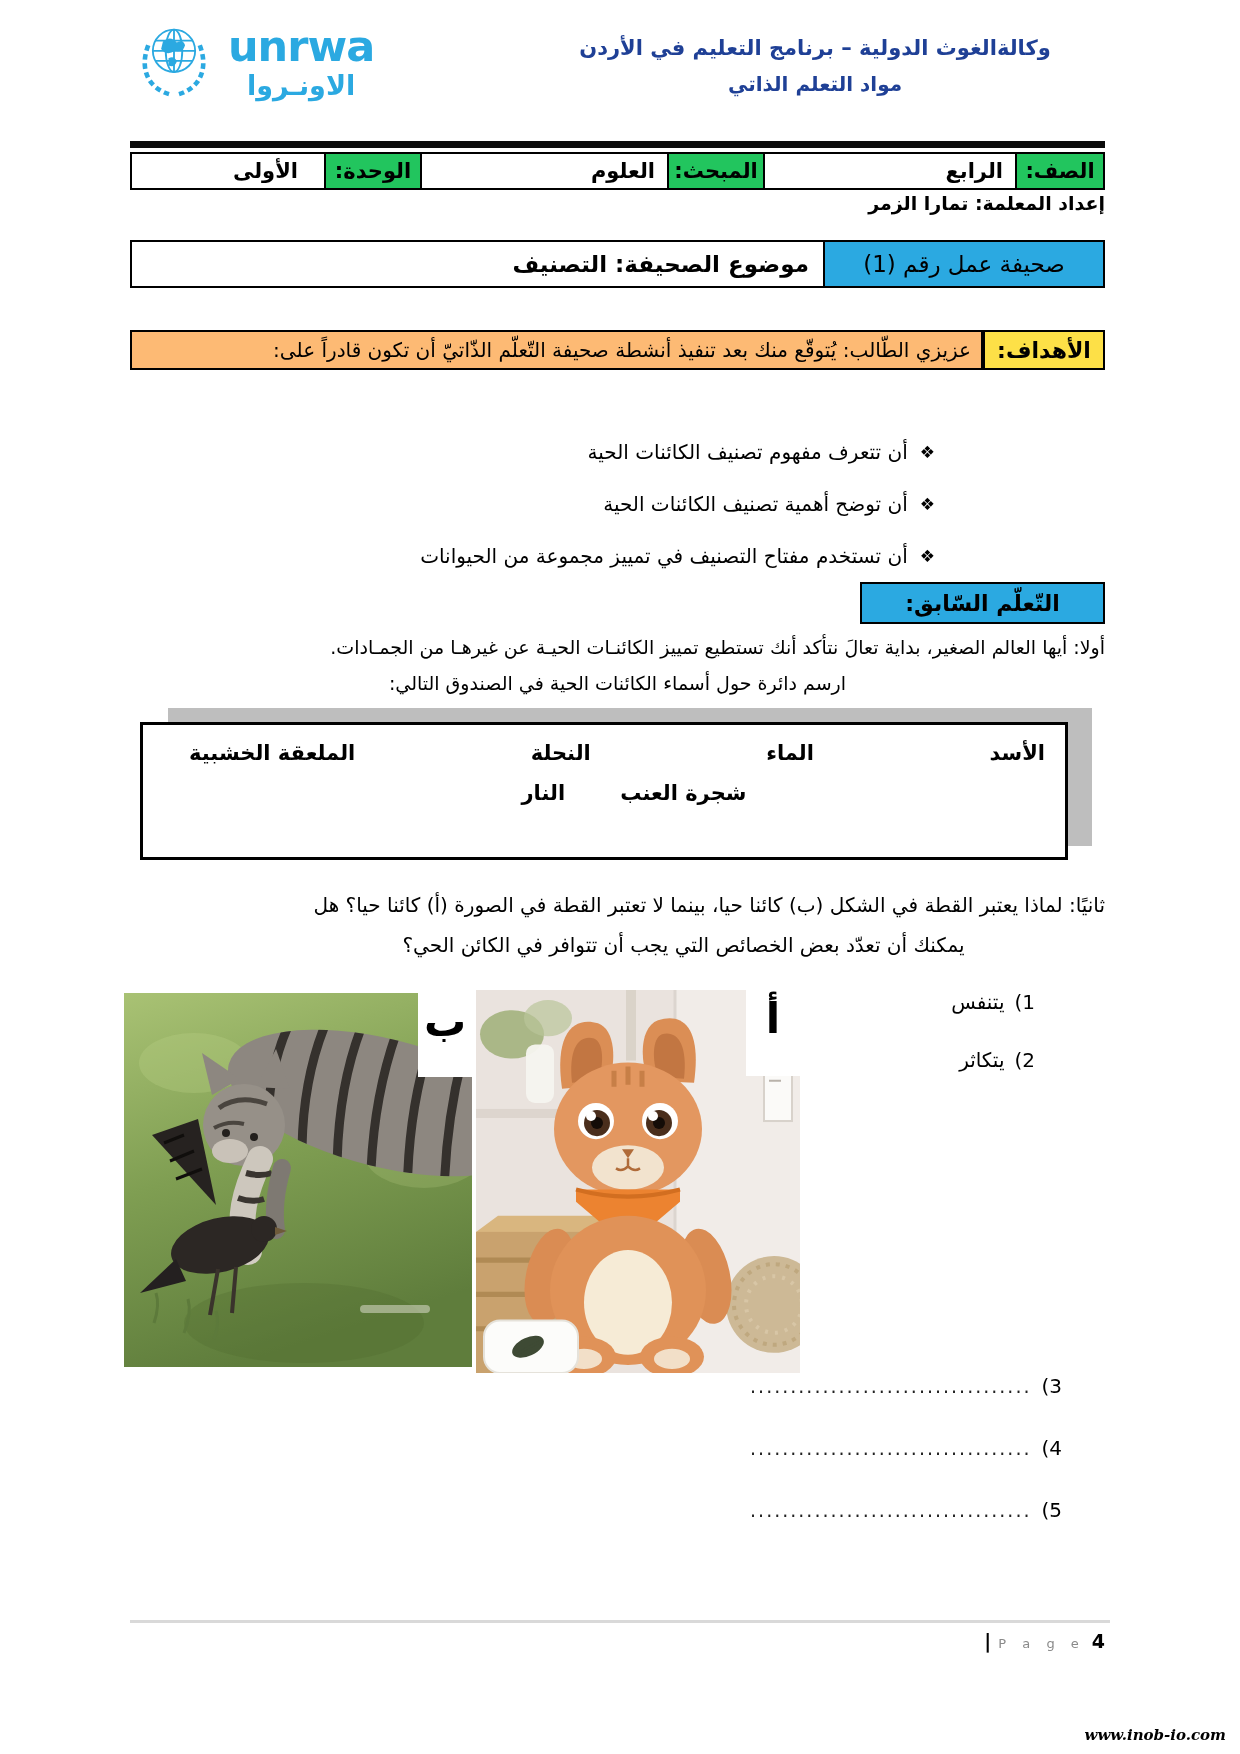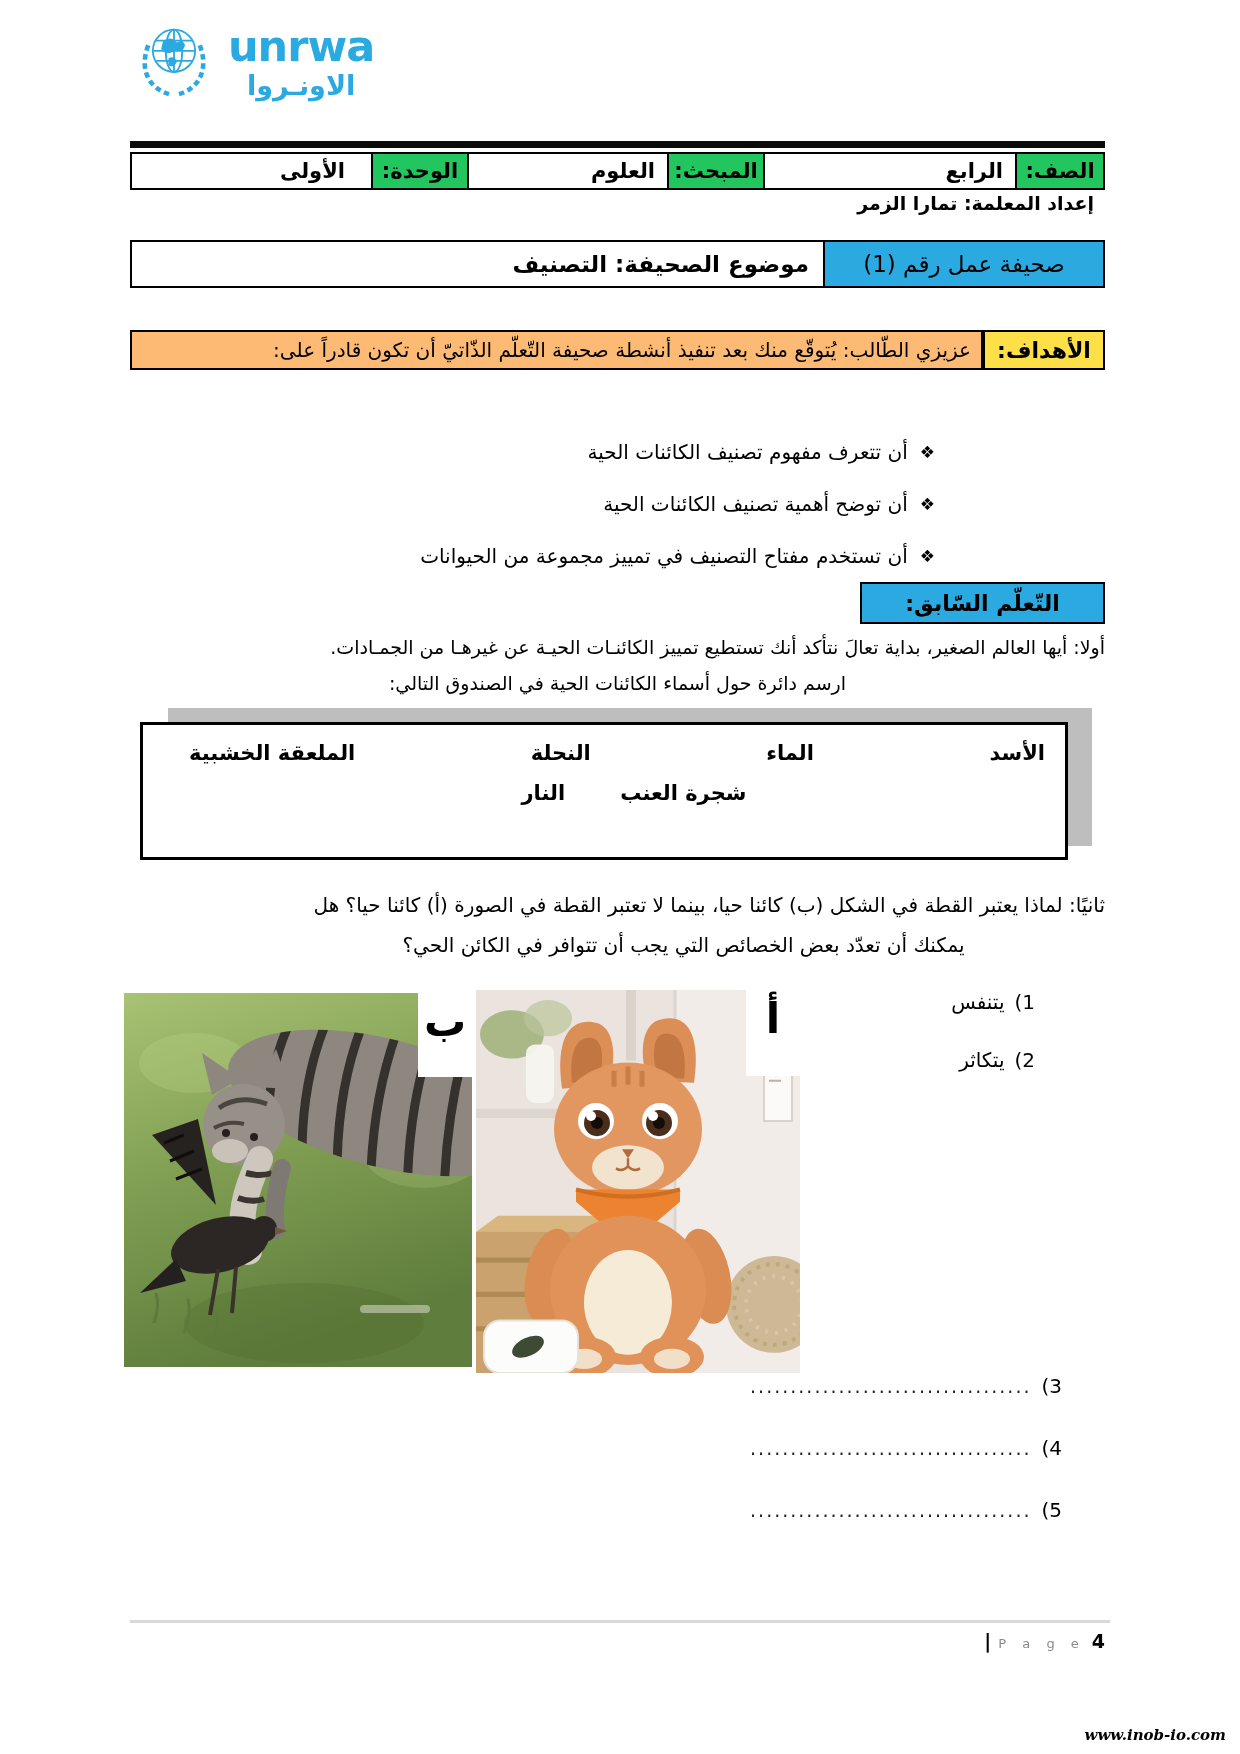--- a/index.html
+++ b/index.html
@@ -17,21 +17,21 @@
   .header-line1{font-size:21px;}
   .header-line2{font-size:20px;margin-top:12px;}
   
   .topbar{position:absolute;left:130px;top:141px;width:975px;height:7px;background:#0b0b0b;}
   .info-table{position:absolute;left:130px;top:152px;width:975px;height:38px;display:flex;
     direction:rtl;border:2px solid #000;box-sizing:border-box;}
   .cell{box-sizing:border-box;display:flex;align-items:center;font-weight:bold;font-size:21px;}
   .cell-label{background:#22c55e;justify-content:center;border-inline-end:2px solid #000;}
   .cell-value{justify-content:flex-start;padding-inline-start:12px;border-inline-end:2px solid #000;}
   .cell:last-child{border-inline-end:none;}
-  .prepared{position:absolute;right:146px;top:192px;direction:rtl;font-weight:bold;font-size:19px;}
+  .prepared{position:absolute;right:135px;top:192px;direction:rtl;font-weight:bold;font-size:19px;}
   
   .ws-table{position:absolute;left:130px;top:240px;width:975px;height:48px;display:flex;
     direction:rtl;border:2px solid #000;box-sizing:border-box;}
   .ws-num{width:280px;background:#2BA9E1;border-inline-end:2px solid #000;display:flex;
     align-items:center;justify-content:center;font-weight:normal;font-size:23px;box-sizing:border-box;}
   .ws-topic{flex:1;display:flex;align-items:center;padding-inline-start:14px;font-weight:bold;font-size:23px;}
   
   .obj-row{position:absolute;left:130px;top:330px;width:975px;height:40px;display:flex;direction:rtl;}
   .obj-head{width:122px;background:#fde047;border:2px solid #000;box-sizing:border-box;display:flex;
     align-items:center;justify-content:center;font-weight:bold;font-size:22px;}
@@ -102,27 +102,31 @@
           <path d="M22,34 C12,60 22,82 48,88"></path>
           <path d="M78,34 C88,60 78,82 52,88"></path>
         </g>
       </svg>
     </span>
     <span class="logo-texts">
       <span class="logo-latin">unrwa</span>
       <span class="logo-arabic">الاونـروا</span>
     </span>
   </div>
+  <div class="header-titles">
+    <div class="header-line1">وكالةالغوث الدولية – برنامج التعليم في الأردن</div>
+    <div class="header-line2">مواد التعلم الذاتي</div>
+  </div>
 
   <div class="topbar"></div>
   <div class="info-table">
     <div class="cell cell-label" style="width:88px">الصف:</div>
     <div class="cell cell-value" style="width:252px">الرابع</div>
     <div class="cell cell-label" style="width:96px">المبحث:</div>
-    <div class="cell cell-value" style="width:200px">العلوم</div>
+    <div class="cell cell-value" style="width:247px">العلوم</div>
     <div class="cell cell-label" style="width:96px">الوحدة:</div>
     <div class="cell cell-value" style="flex:1;padding-inline-start:26px">الأولى</div>
   </div>
   <div class="prepared">إعداد المعلمة: تمارا الزمر</div>
 
   <div class="ws-table">
     <div class="ws-num">صحيفة عمل رقم (1)</div>
     <div class="ws-topic">موضوع الصحيفة: التصنيف</div>
   </div>
 

